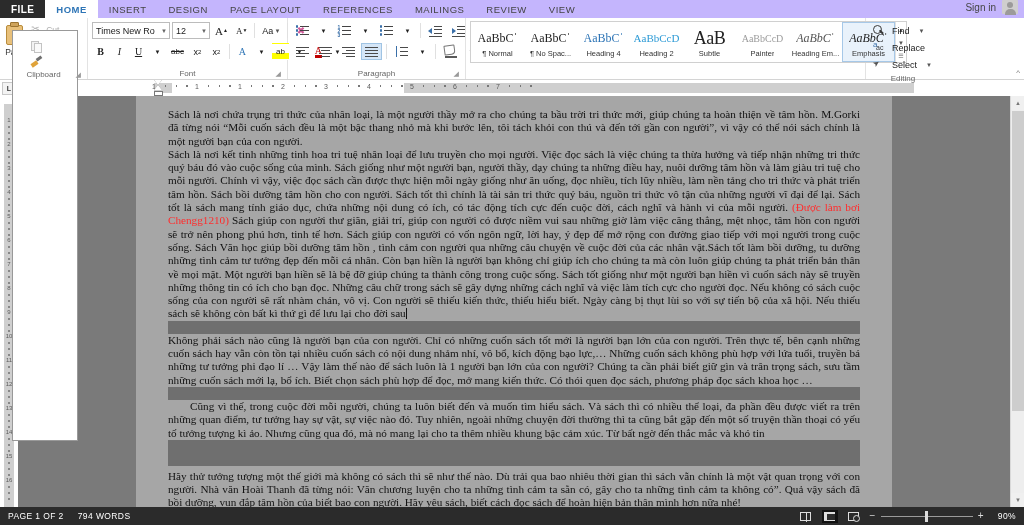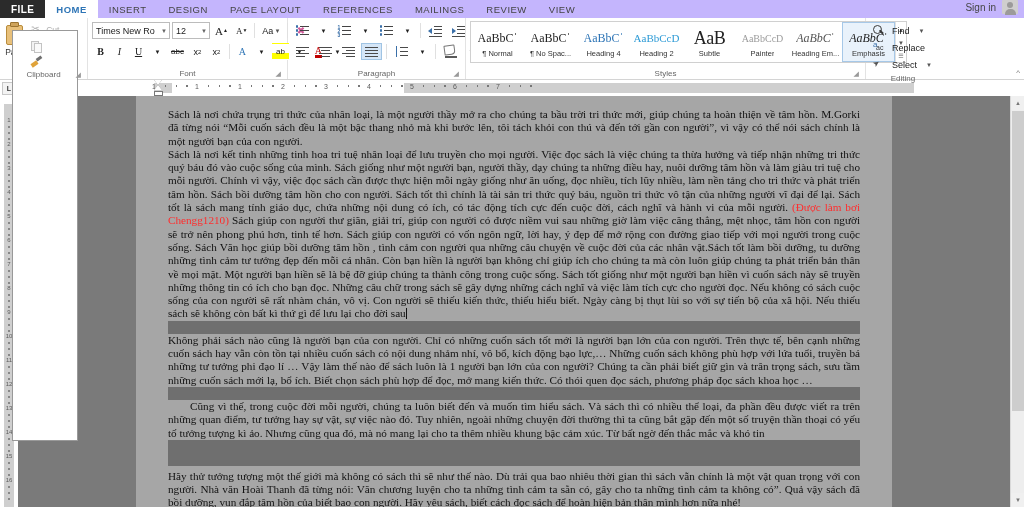--- a/index.html
+++ b/index.html
@@ -665,23 +665,20 @@
           <div class="style-item sel">
             <div class="style-preview sp-em">AaBbCˈ</div>
             <div class="style-name">Emphasis</div>
           </div>
           <div class="gallery-nav">
             <div>▲</div>
             <div>▼</div>
             <div>☰</div>
           </div>
         </div>
-      </div>
-      <div class="rgroup-label">
-        <span>Styles</span><span class="dlg">◢</span>
       </div>
     </div>
 
     <div class="rgroup editg" style="border-right:none">
       <div class="rgroup-body" style="flex-direction:column;padding-top:2px">
         <div class="edit-item">
           <span class="mini-ico ico-find"></span>
           <span>Find</span>
           <span class="caretsm">▼</span>
         </div>
@@ -866,14 +863,39 @@
       </div>
 
       <div class="vscroll">
         <div class="arrow up">▲</div>
         <div class="thumb"></div>
         <div class="arrow dn">▼</div>
       </div>
     </div>
   </div>
 
+  <div class="statusbar">
+    <div class="sb-left">
+      <span>PAGE 1 OF 2</span>
+      <span>794 WORDS</span>
+    </div>
+    <div class="sb-right">
+      <div class="viewbtn">
+          <span class="vb-read"></span>
+        </div>
+      <div class="viewbtn active">
+          <span class="vb-print"></span>
+        </div>
+      <div class="viewbtn">
+          <span class="vb-web"></span>
+        </div>
+      <div class="zoomctl">
+        <span class="zoom-minus">−</span>
+        <span class="zoom-track">
+            <span class="zoom-thumb"></span>
+          </span>
+        <span class="zoom-plus">+</span>
+      </div>
+      <span class="zoom-pct">90%</span>
+    </div>
+  </div>
 
 </div>
 
 </body></html>

